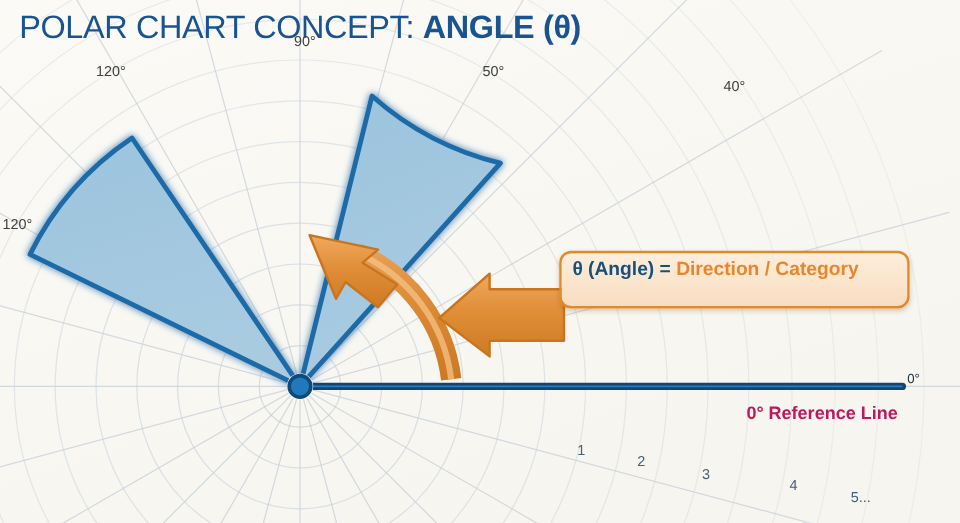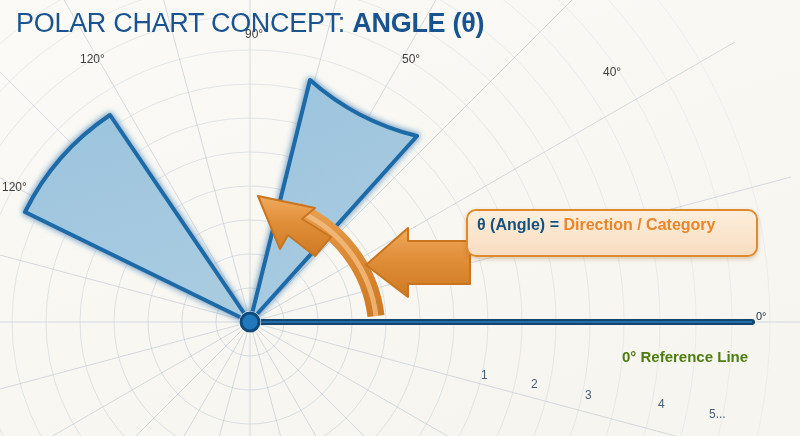--- a/index.html
+++ b/index.html
@@ -61,24 +61,24 @@
     background:linear-gradient(#ffffff,#dce9f4);
     color:#1c4f7c;
     font-size:16px;
     white-space:nowrap;
     box-shadow:0 1px 2px rgba(30,70,110,.28);
   }
   .pill b { font-weight:bold; color:#15639e; }
   
   #refcap {
     position:absolute;
-    left:622px; top:348px;
+    left:622px; top:336px;
     font-size:15px;
     font-weight:bold;
-    color:#4d7c0f;
+    color:#be185d;
     white-space:nowrap;
     z-index:30;
   }
   
   #callout {
     position:absolute;
     left:466px; top:209px;
     width:292px;
     z-index:45;
     border:2px solid #e08a2e;

